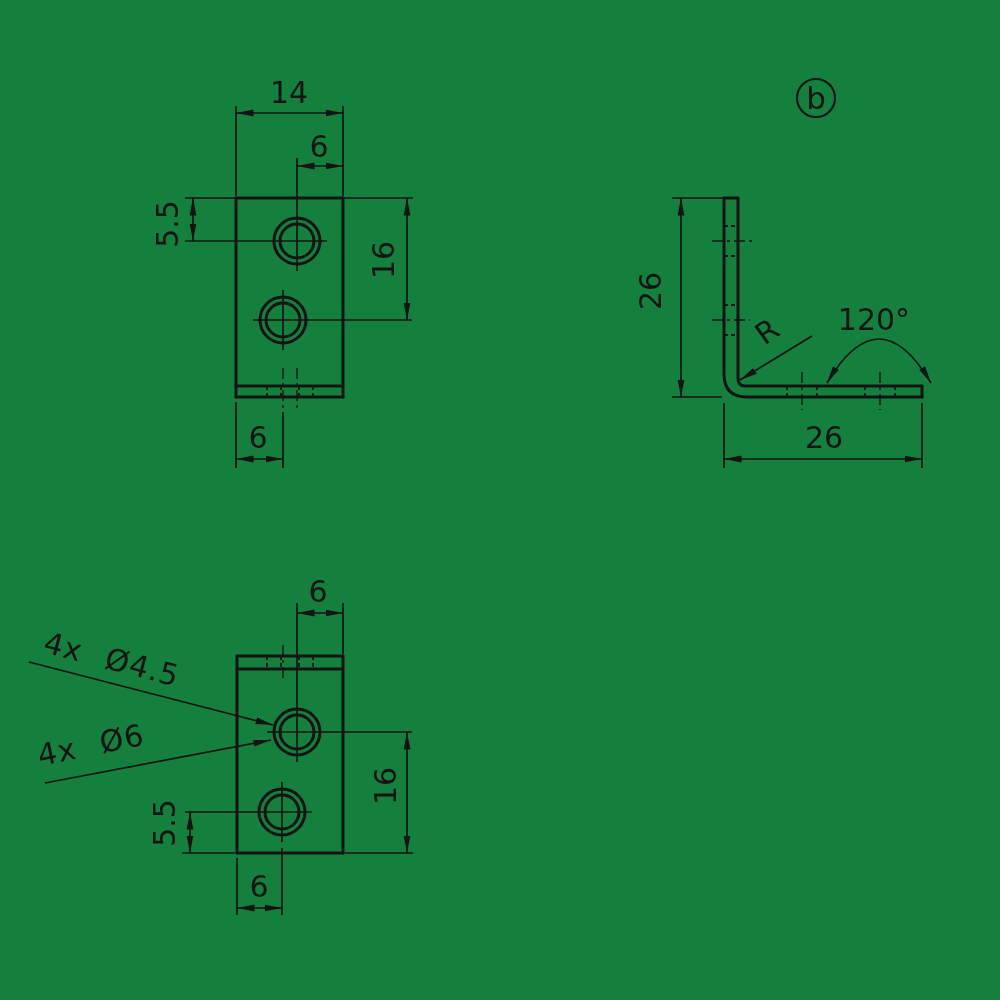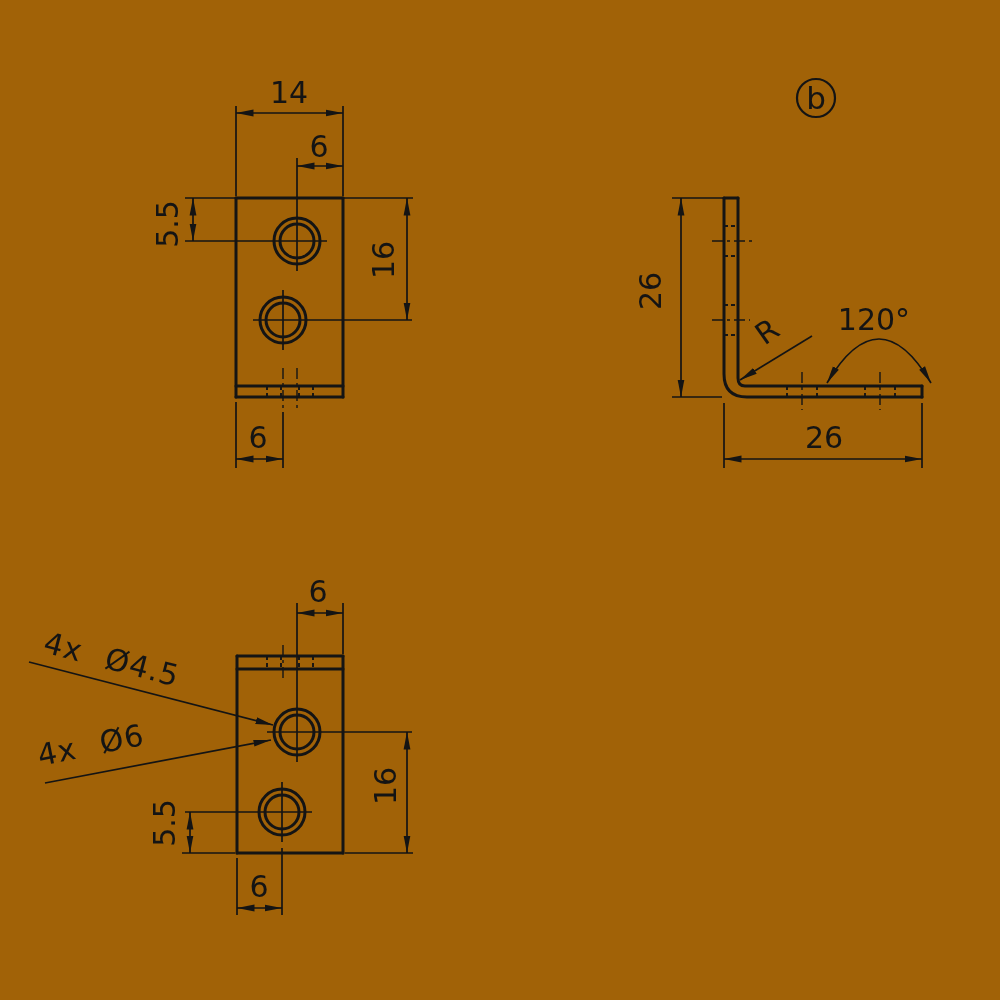--- a/index.html
+++ b/index.html
@@ -1,16 +1,16 @@
 <!DOCTYPE html>
 <html><head>
 <meta charset="utf-8">
 <style>
   html,body{margin:0;padding:0;background:#ffffff;}
-  #page{width:1000px;height:1000px;background:#a16207;position:relative;overflow:hidden;}
+  #page{width:1000px;height:1000px;background:#15803d;position:relative;overflow:hidden;}
   svg{display:block;}
   .obj{stroke:#141414;stroke-width:3;fill:none;stroke-linecap:round;stroke-linejoin:round;}
   .thin{stroke:#141414;stroke-width:1.7;fill:none;stroke-linecap:butt;}
   .hid{stroke:#141414;stroke-width:1.9;fill:none;stroke-dasharray:4 3;}
   .cl{stroke:#141414;stroke-width:1.4;fill:none;stroke-dasharray:11 4 3 4;}
   text{font-family:"DejaVu Sans","Liberation Sans",sans-serif;font-size:30px;fill:#141414;}
   text.mid{text-anchor:middle;}
   text.callout{word-spacing:14px;letter-spacing:1px;}
   text.blabel{font-size:31px;text-anchor:middle;}
 </style>

